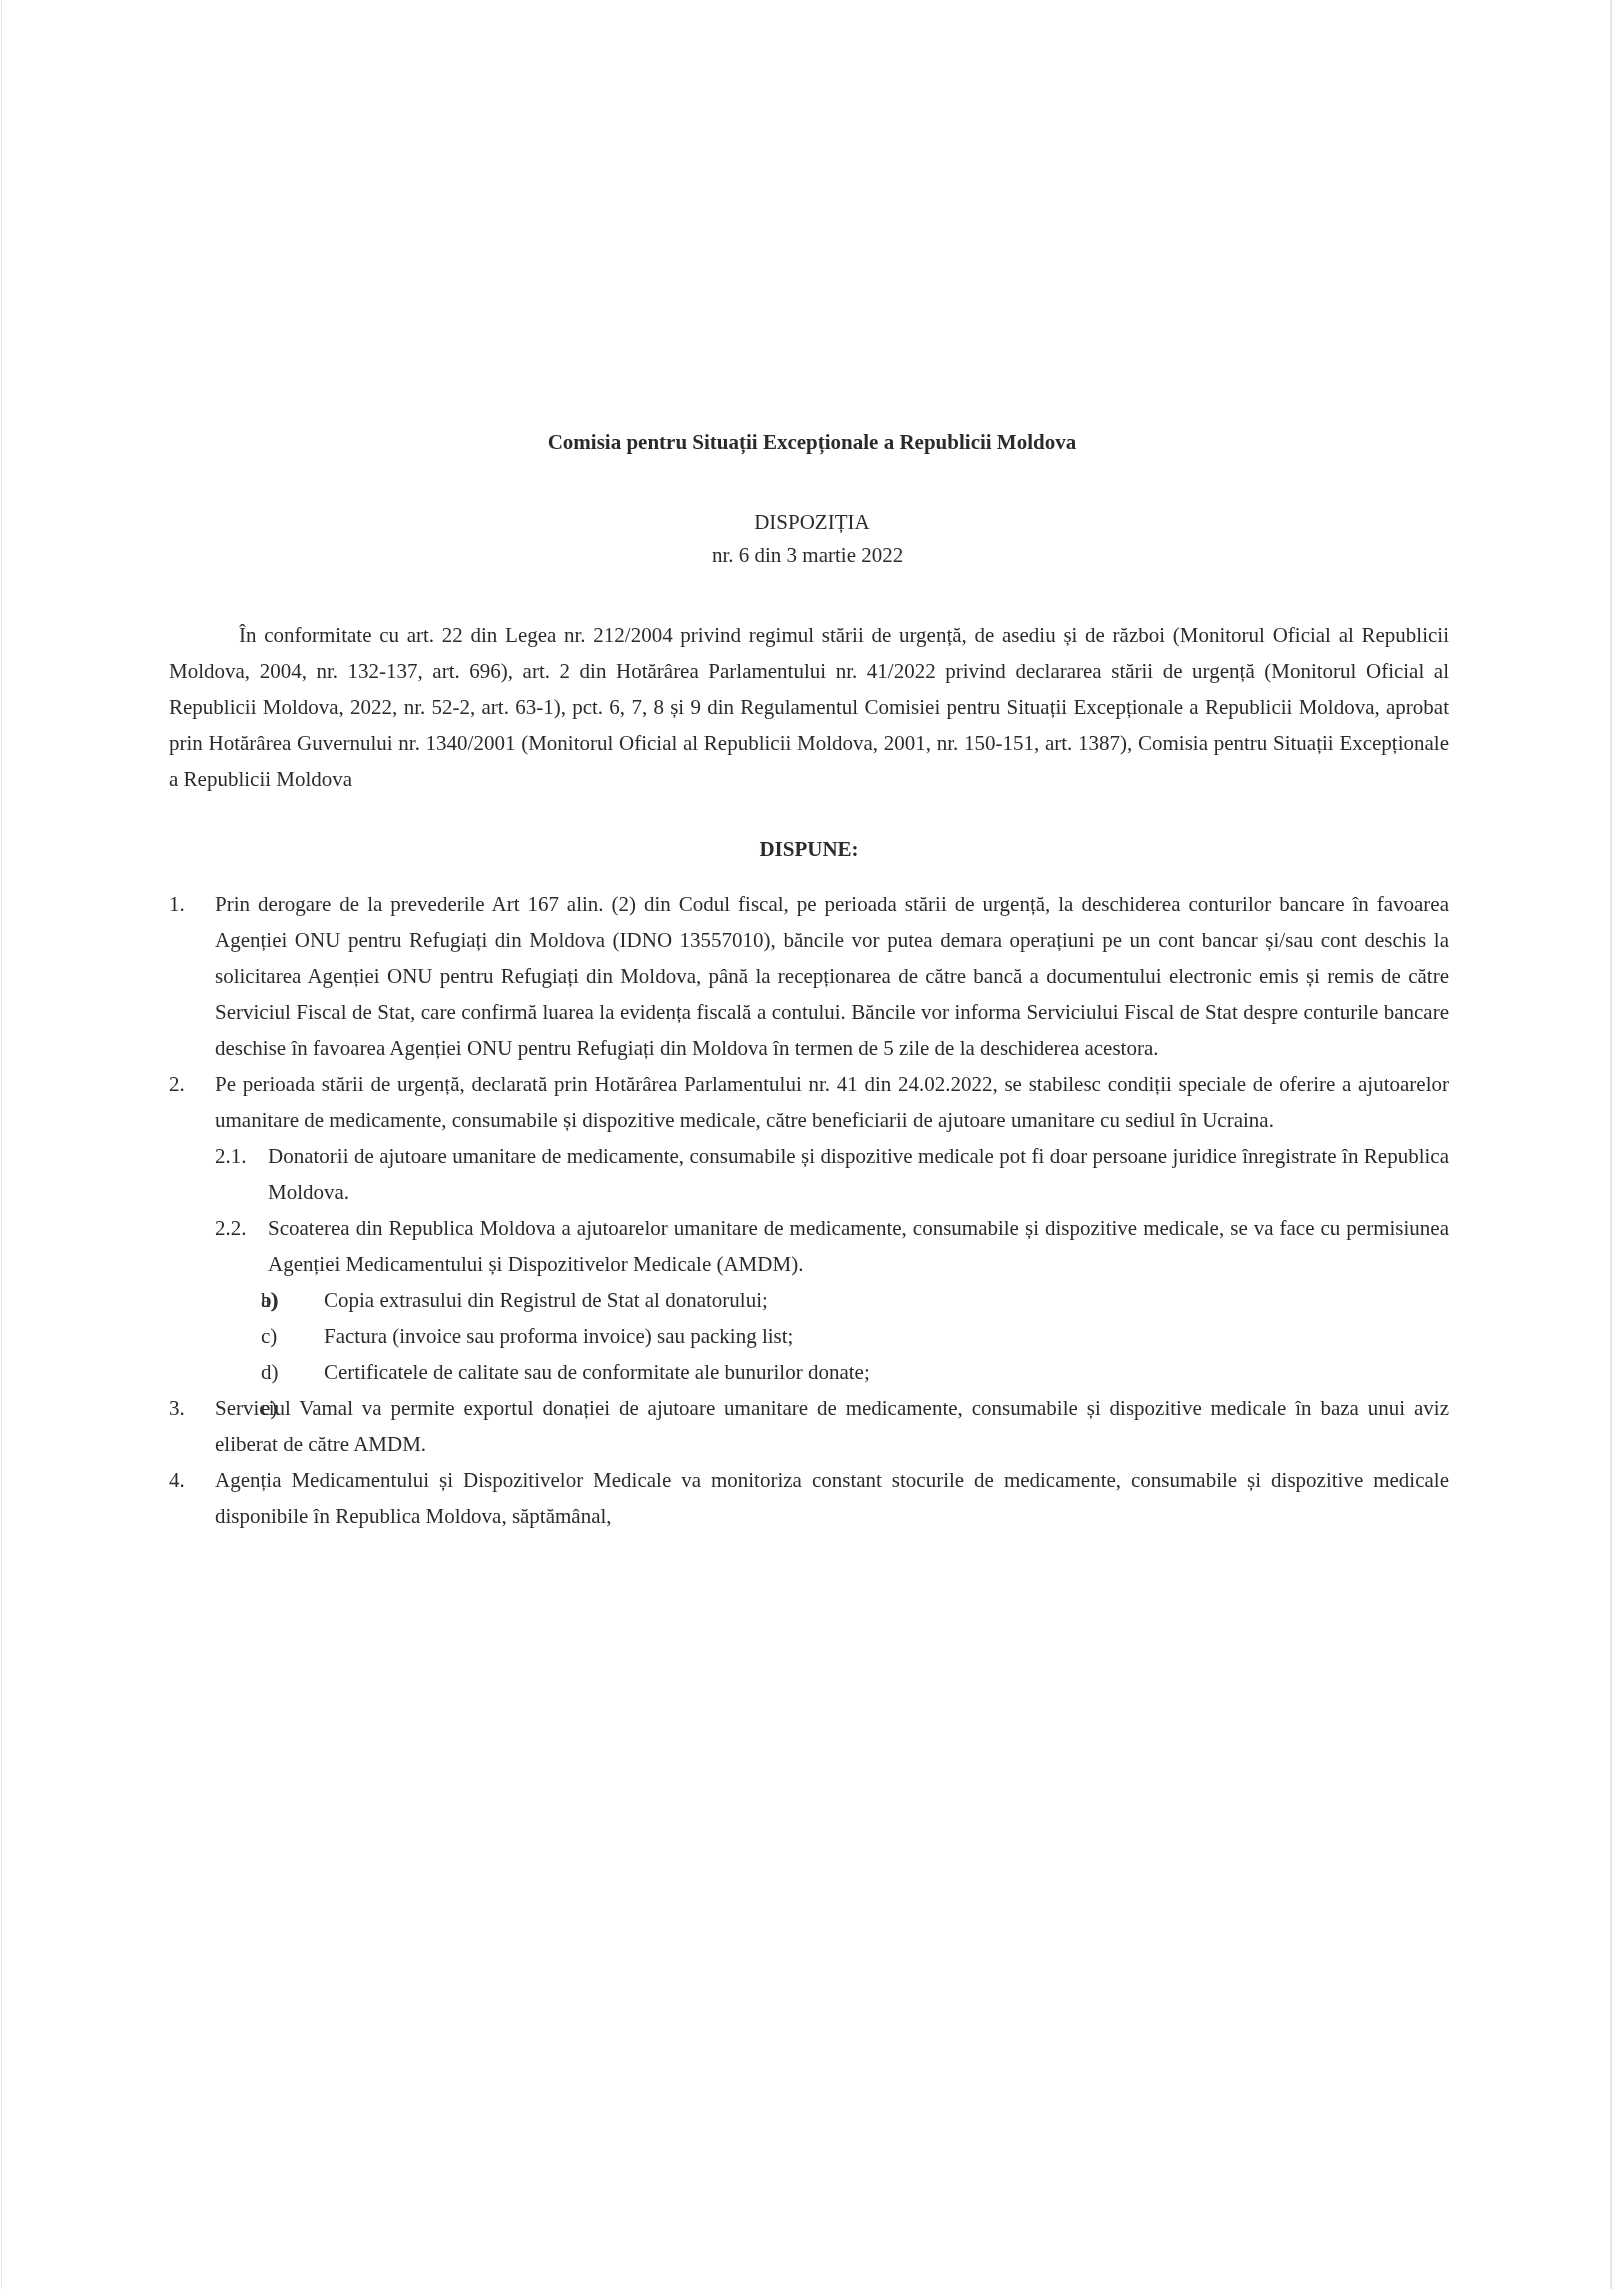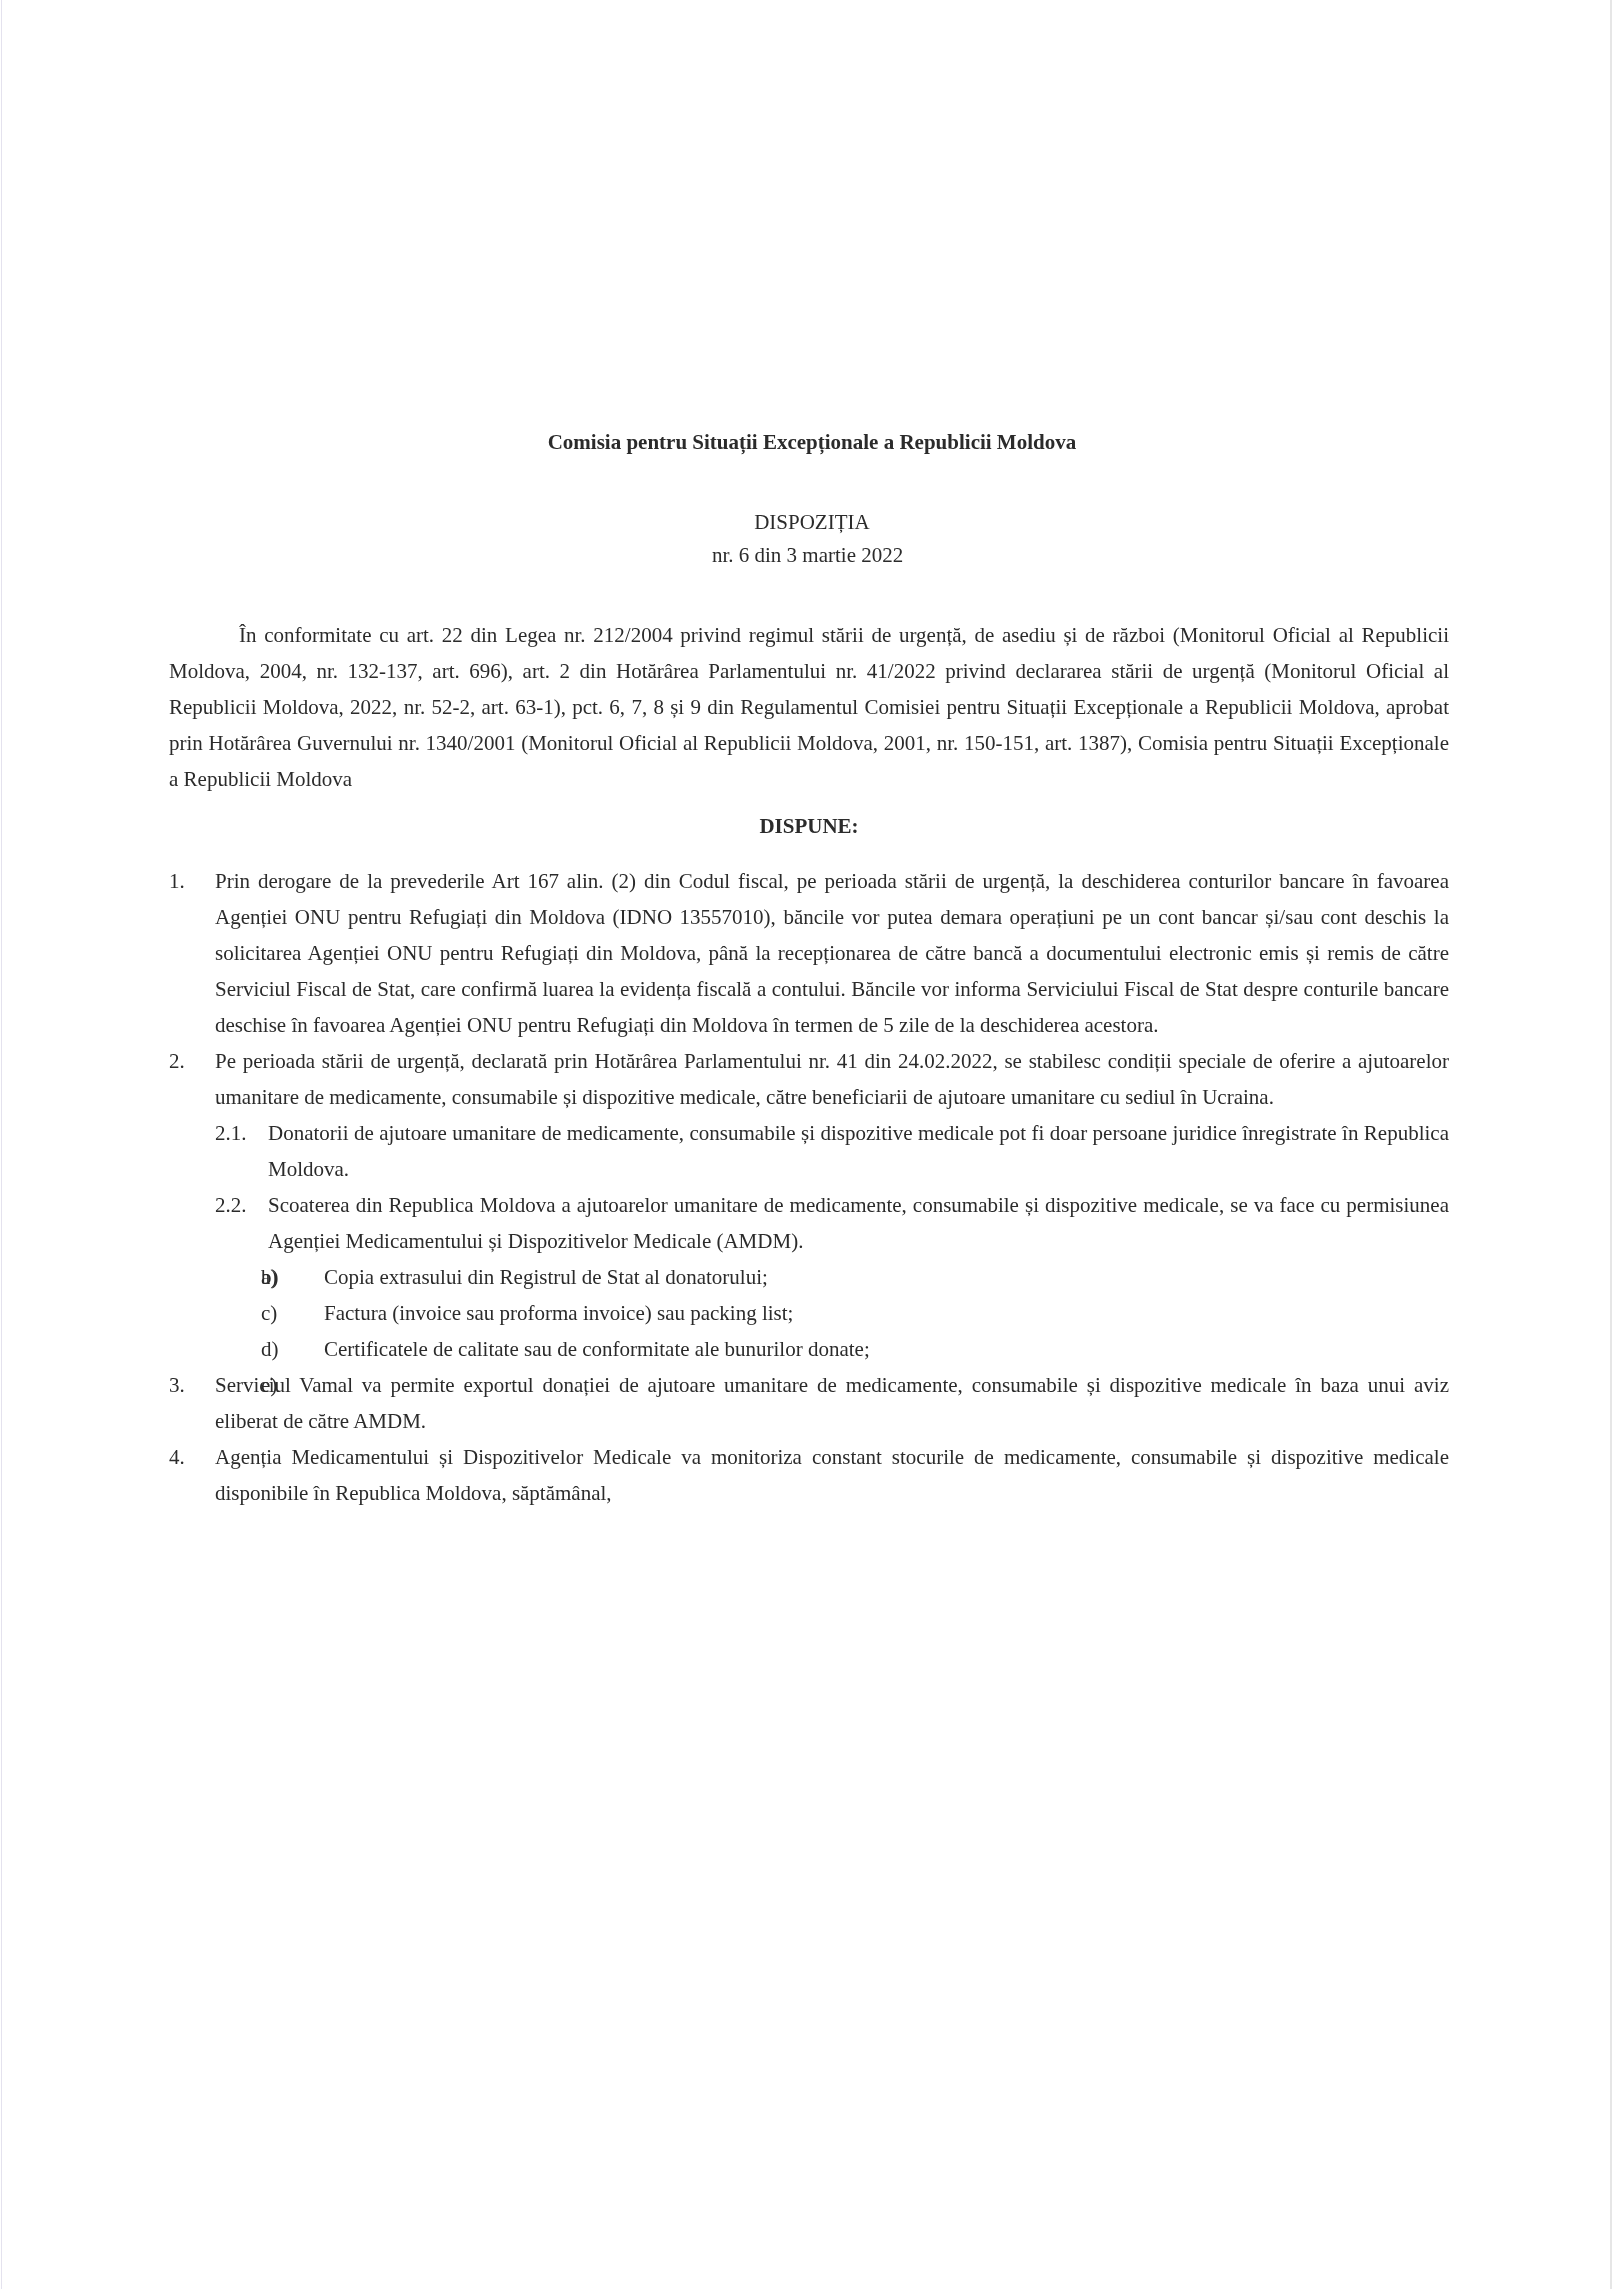--- a/index.html
+++ b/index.html
@@ -49,21 +49,21 @@
   }
   .preamble {
     text-align: justify;
     text-indent: 70px;
     margin: 45px 0 0 0;
     line-height: 36px;
   }
   .disposes {
     text-align: center;
     font-weight: bold;
-    margin: 12px 0 0 0;
+    margin: 35px 0 0 0;
     line-height: 35px;
   }
   .item {
     position: relative;
     padding-left: 46px;
     text-align: justify;
     line-height: 36px;
   }
   .item .num {
     position: absolute;

